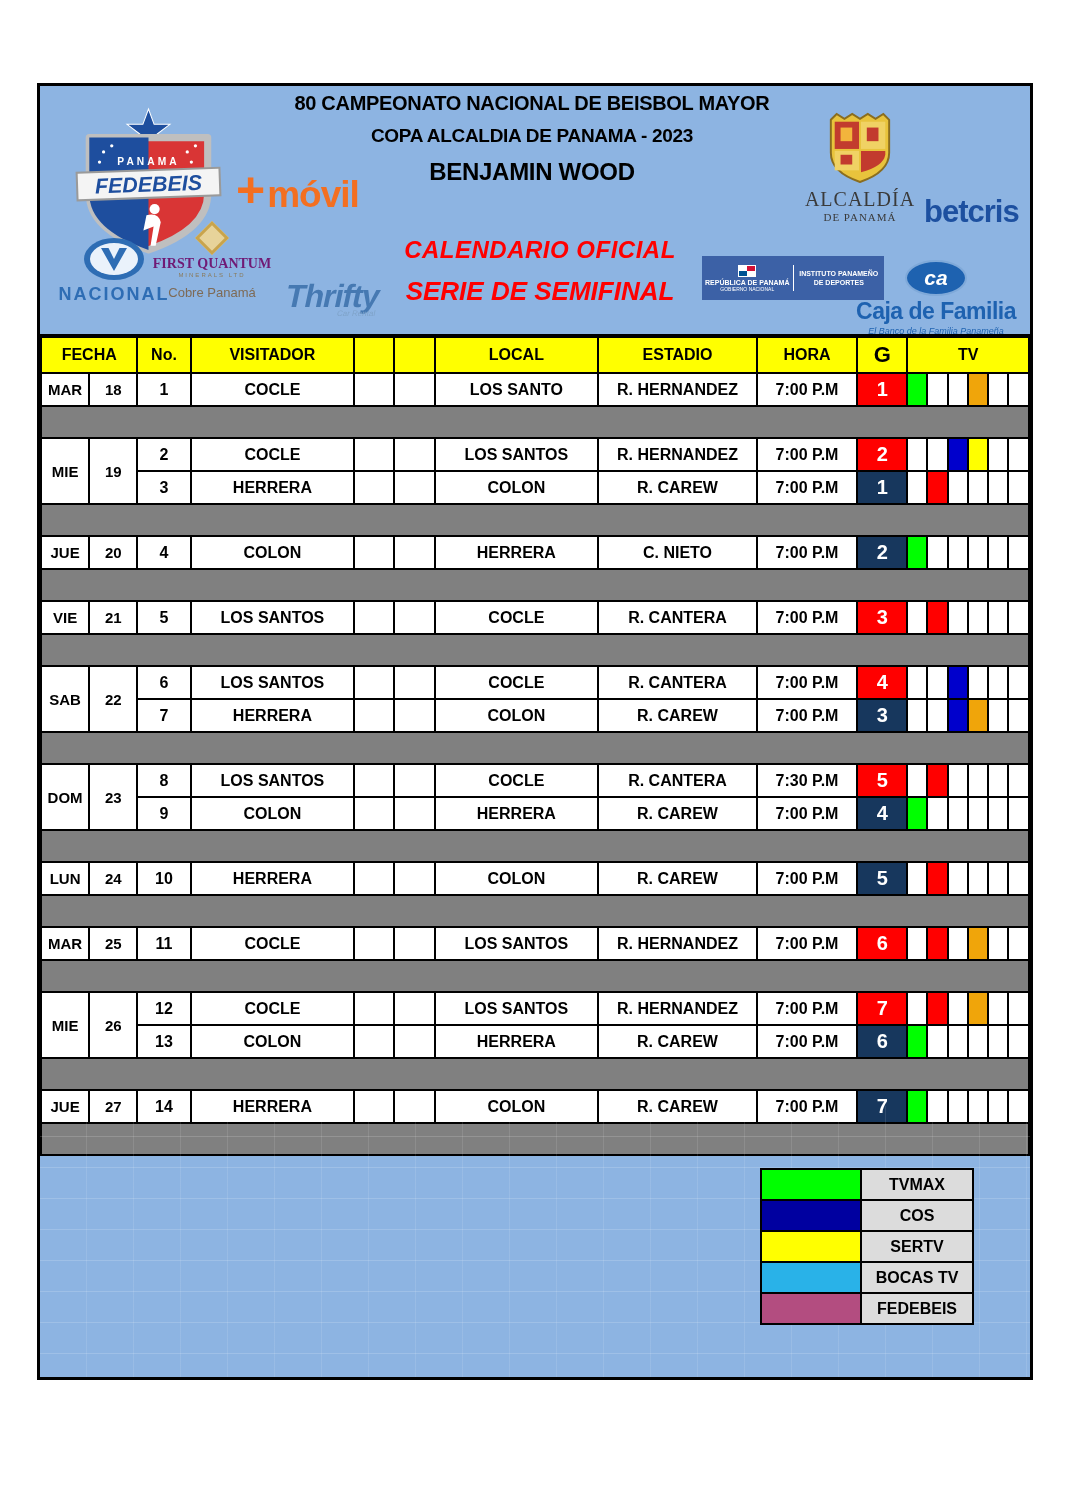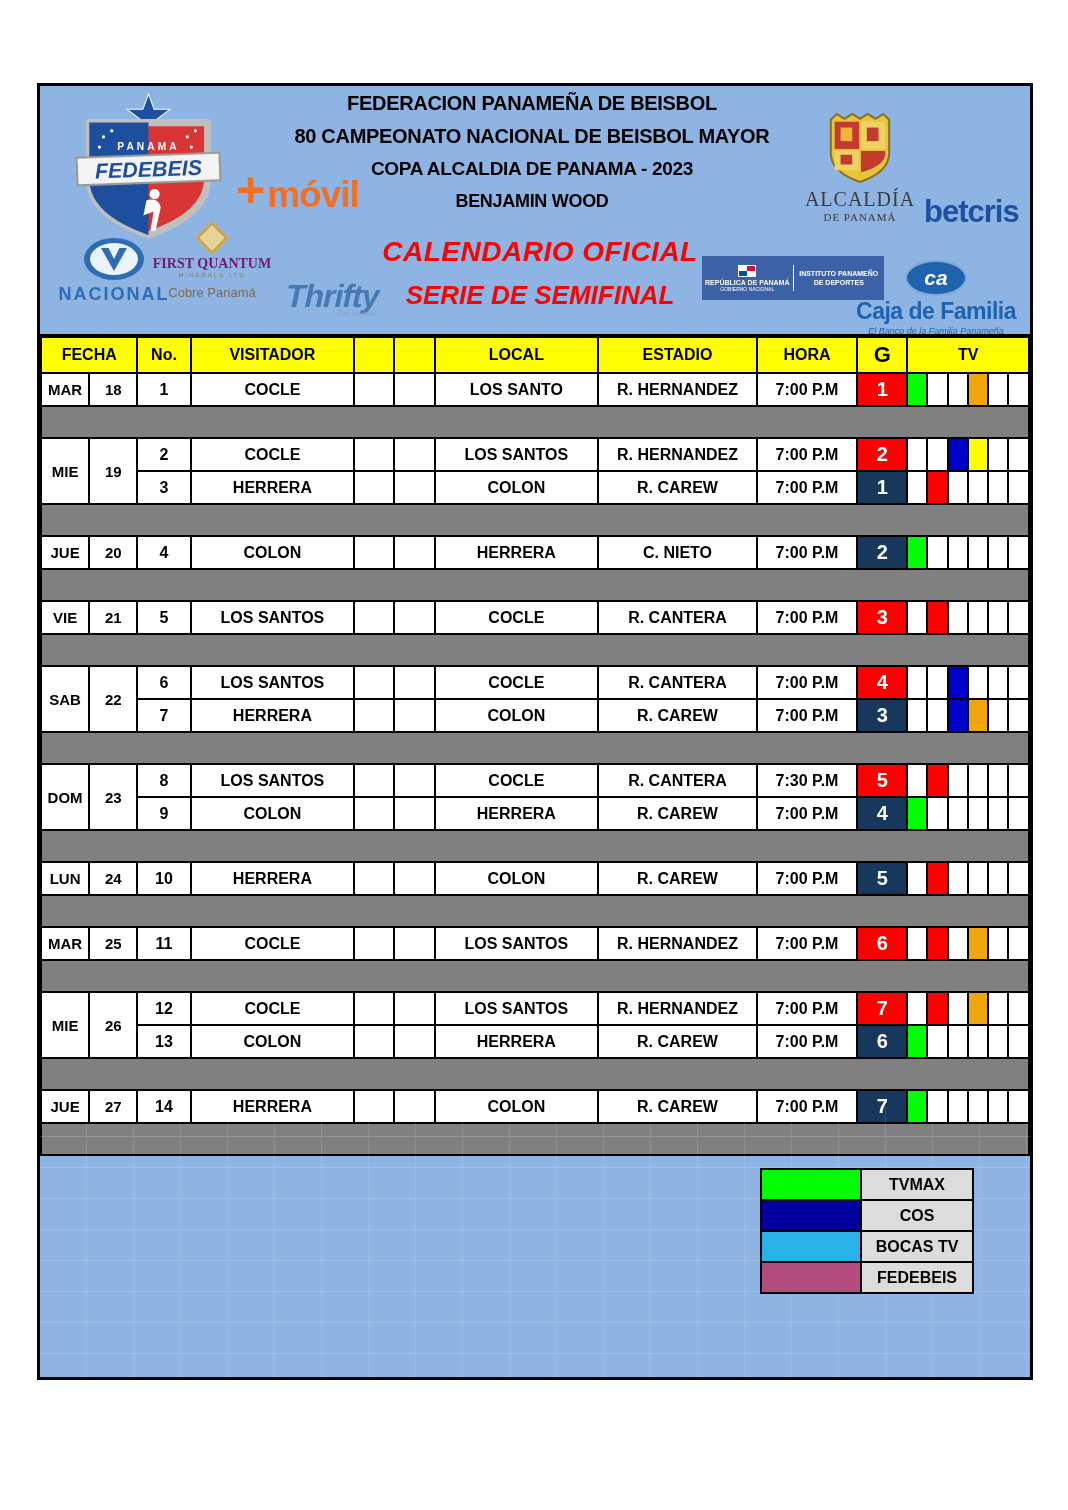--- a/index.html
+++ b/index.html
@@ -10,28 +10,28 @@
           display:flex; flex-direction:column; }
 
   
   .hdr-area { position:relative; height:248px; flex:0 0 auto; }
 
   .titles { position:absolute; left:212px; top:6px; width:560px; text-align:center; color:#000; }
   .titles div { font-weight:bold; letter-spacing:-0.3px; }
   .t0 { font-size:20px; margin-bottom:10px; }
   .t1 { font-size:20px; margin-bottom:10px; }
   .t2 { font-size:19px; margin-bottom:11px; }
-  .t3 { font-size:18px; }
+  .t3 { font-size:24px; }
 
   .subtitles { position:absolute; left:300px; top:150px; width:400px; text-align:center;
                color:#FF0000; font-weight:bold; font-style:italic; }
-  .sub1 { font-size:28px; letter-spacing:0.5px; }
+  .sub1 { font-size:24px; letter-spacing:0.5px; }
   .sub2 { font-size:26px; margin-top:12px; }
 
-  .fedebeis-logo { position:absolute; left:24px; top:6px; }
+  .fedebeis-logo { position:absolute; left:24px; top:21px; }
 
   .movil { position:absolute; left:196px; top:84px; color:#F36F21; display:flex; align-items:baseline; }
   .movil-plus { font-size:50px; font-weight:900; line-height:40px; margin-right:2px; }
   .movil-name { font-size:37px; font-weight:bold; letter-spacing:-1px; }
 
   .alcaldia { position:absolute; left:760px; top:24px; width:120px; text-align:center; }
   .alcaldia-name { font-family:"Liberation Serif", serif; font-size:20px; color:#3A3A3A;
                    letter-spacing:1px; margin-top:4px; }
   .alcaldia-sub  { font-family:"Liberation Serif", serif; font-size:11px; color:#3A3A3A; letter-spacing:1px; }
 
@@ -120,21 +120,20 @@
             <circle cx="124" cy="54" r="1.6" fill="#FFF"></circle>
         <text x="82" y="57" text-anchor="middle" font-size="10" font-weight="bold" letter-spacing="3" fill="#FFFFFF">PANAMA</text>
         <rect x="12" y="62" width="140" height="27" fill="#F4F4F4" stroke="#9A9A9A" stroke-width="2" transform="rotate(-2 82 75)"></rect>
         <text x="82" y="83" text-anchor="middle" font-size="21" font-weight="bold" font-style="italic" fill="#1E4E9E" transform="rotate(-2 82 75)">FEDEBEIS</text>
         <circle cx="88" cy="100" r="5" fill="#FFFFFF"></circle>
         <path d="M80,106 Q92,103 94,113 L89,136 L84,136 L87,117 L77,121 Z" fill="#FFFFFF"></path>
       </svg>
     </div>
 
     <div class="titles">
-      <div class="t0">FEDERACION PANAMEÑA DE BEISBOL</div>
       <div class="t1">80 CAMPEONATO NACIONAL DE BEISBOL MAYOR</div>
       <div class="t2">COPA ALCALDIA DE PANAMA - 2023</div>
       <div class="t3">BENJAMIN WOOD</div>
     </div>
 
     <div class="movil">
       <span class="movil-plus">+</span>
       <span class="movil-name">móvil</span>
     </div>
 
@@ -531,20 +530,24 @@
     <div class="legend">
       <div class="legend-row">
         <div class="legend-swatch" style="background: rgb(0, 255, 0);"></div>
         <div class="legend-label">TVMAX</div>
       </div>
       <div class="legend-row">
         <div class="legend-swatch" style="background: rgb(0, 0, 160);"></div>
         <div class="legend-label">COS</div>
       </div>
       <div class="legend-row">
+        <div class="legend-swatch" style="background: rgb(255, 255, 0);"></div>
+        <div class="legend-label">SERTV</div>
+      </div>
+      <div class="legend-row">
         <div class="legend-swatch" style="background: rgb(41, 178, 232);"></div>
         <div class="legend-label">BOCAS TV</div>
       </div>
       <div class="legend-row">
         <div class="legend-swatch" style="background: rgb(179, 77, 128);"></div>
         <div class="legend-label">FEDEBEIS</div>
       </div>
     </div>
   </div>
 

